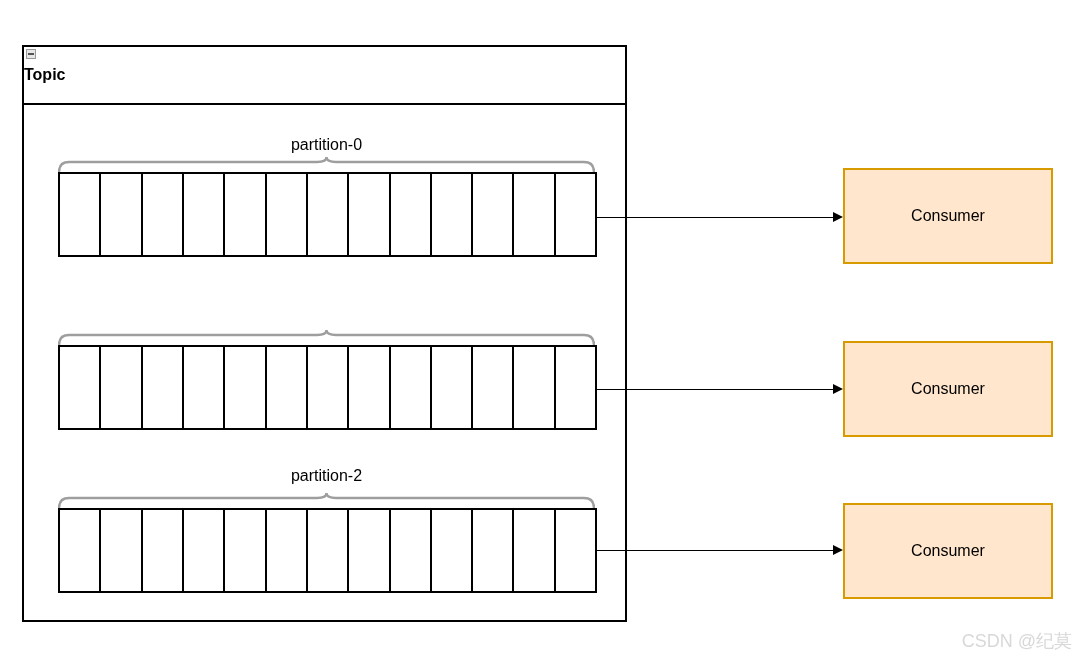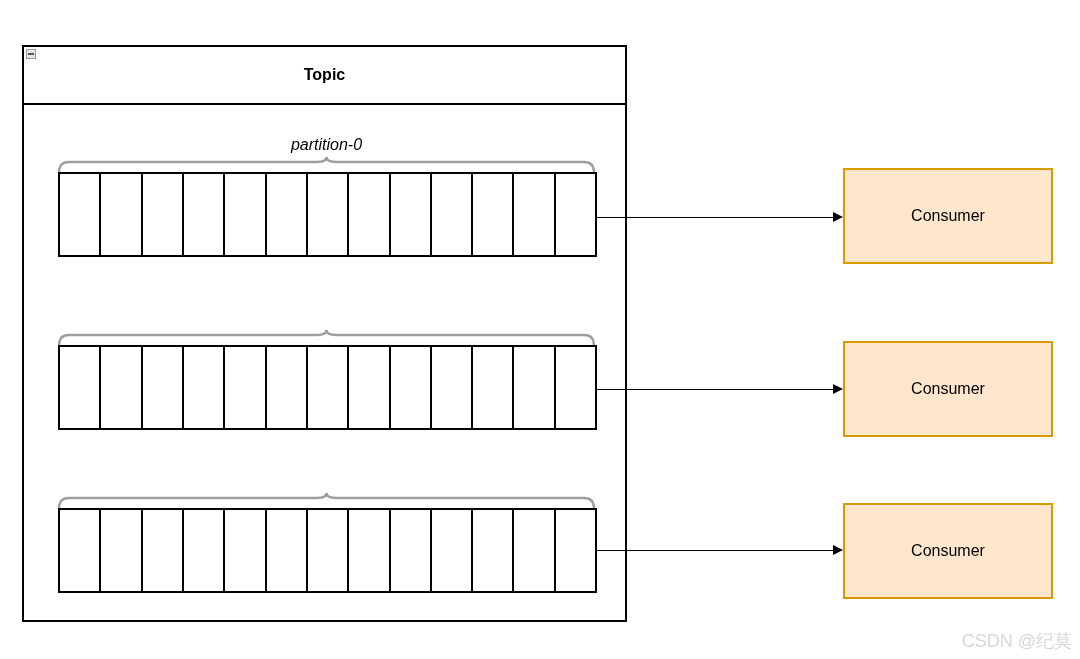--- a/index.html
+++ b/index.html
@@ -12,36 +12,36 @@
   }
   *{box-sizing:border-box;margin:0;padding:0;}
   html,body{width:1080px;height:659px;background:#ffffff;overflow:hidden;
     font-family:"Liberation Sans","DejaVu Sans",sans-serif;color:#000;}
   .canvas{position:relative;width:1080px;height:659px;background:#fff;}
 
   
   .topic-container{position:absolute;left:22px;top:45px;width:605px;height:577px;
     border:2.5px solid var(--shape-border);background:#fff;}
   .topic-header{position:relative;height:58px;border-bottom:2.5px solid var(--shape-border);
-    display:flex;align-items:center;justify-content:center;}
+    display:flex;align-items:center;justify-content:flex-start;}
   .topic-title{font-weight:bold;font-size:16px;}
   .collapse-icon{position:absolute;left:2px;top:2px;width:10px;height:10px;
     border:1px solid #9a9a9a;background:#e6e6e6;display:flex;align-items:center;justify-content:center;}
   .collapse-icon .minus{width:6px;height:2px;background:#555;}
 
   
   .partition-label{position:absolute;left:58px;width:537px;text-align:center;
     font-size:16px;line-height:20px;}
   .brace{position:absolute;left:58px;width:537px;height:17px;color:var(--brace);}
   .partition-row{position:absolute;left:58px;width:539px;height:85px;
     border:2.5px solid var(--shape-border);background:#fff;display:flex;}
   .cell{flex:1;border-right:2px solid var(--shape-border);background:#fff;}
   .cell:last-child{border-right:none;}
 
-  .label-p0{top:135px;font-style:italic;} .brace-p0{top:156px;} .row-p0{top:172px;}
+  .label-p0{top:135px;} .brace-p0{top:156px;} .row-p0{top:172px;}
   .label-p1{top:308px;} .brace-p1{top:329px;} .row-p1{top:345px;}
   .label-p2{top:466px;} .brace-p2{top:492px;} .row-p2{top:508px;}
 
   
   .arrow{position:absolute;left:597px;width:246px;height:11px;}
   .arrow-a0{top:212px;} .arrow-a1{top:384px;} .arrow-a2{top:545px;}
   .arrow-line{position:absolute;left:0;right:8px;top:5px;border-top:1.5px solid var(--arrow);}
   .arrow-head{position:absolute;right:0;top:0;width:0;height:0;
     border-left:10px solid var(--arrow);border-top:5.5px solid transparent;border-bottom:5.5px solid transparent;}
 
@@ -100,20 +100,21 @@
       <div class="cell"></div>
       <div class="cell"></div>
       <div class="cell"></div>
       <div class="cell"></div>
       <div class="cell"></div>
       <div class="cell"></div>
       <div class="cell"></div>
       <div class="cell"></div>
     </div>
 
+  <div class="partition-label label-p2">partition-2</div>
   <svg class="brace brace-p2" viewBox="0 0 537 17" preserveAspectRatio="none">
     <path d="M1,16 Q1,6 11,6 L259,6 Q268.5,6 268.5,1 Q268.5,6 278,6 L526,6 Q536,6 536,16" fill="none" stroke="currentColor" stroke-width="2.4" stroke-linecap="round"></path>
   </svg>
   <div class="partition-row row-p2">
       <div class="cell"></div>
       <div class="cell"></div>
       <div class="cell"></div>
       <div class="cell"></div>
       <div class="cell"></div>
       <div class="cell"></div>

